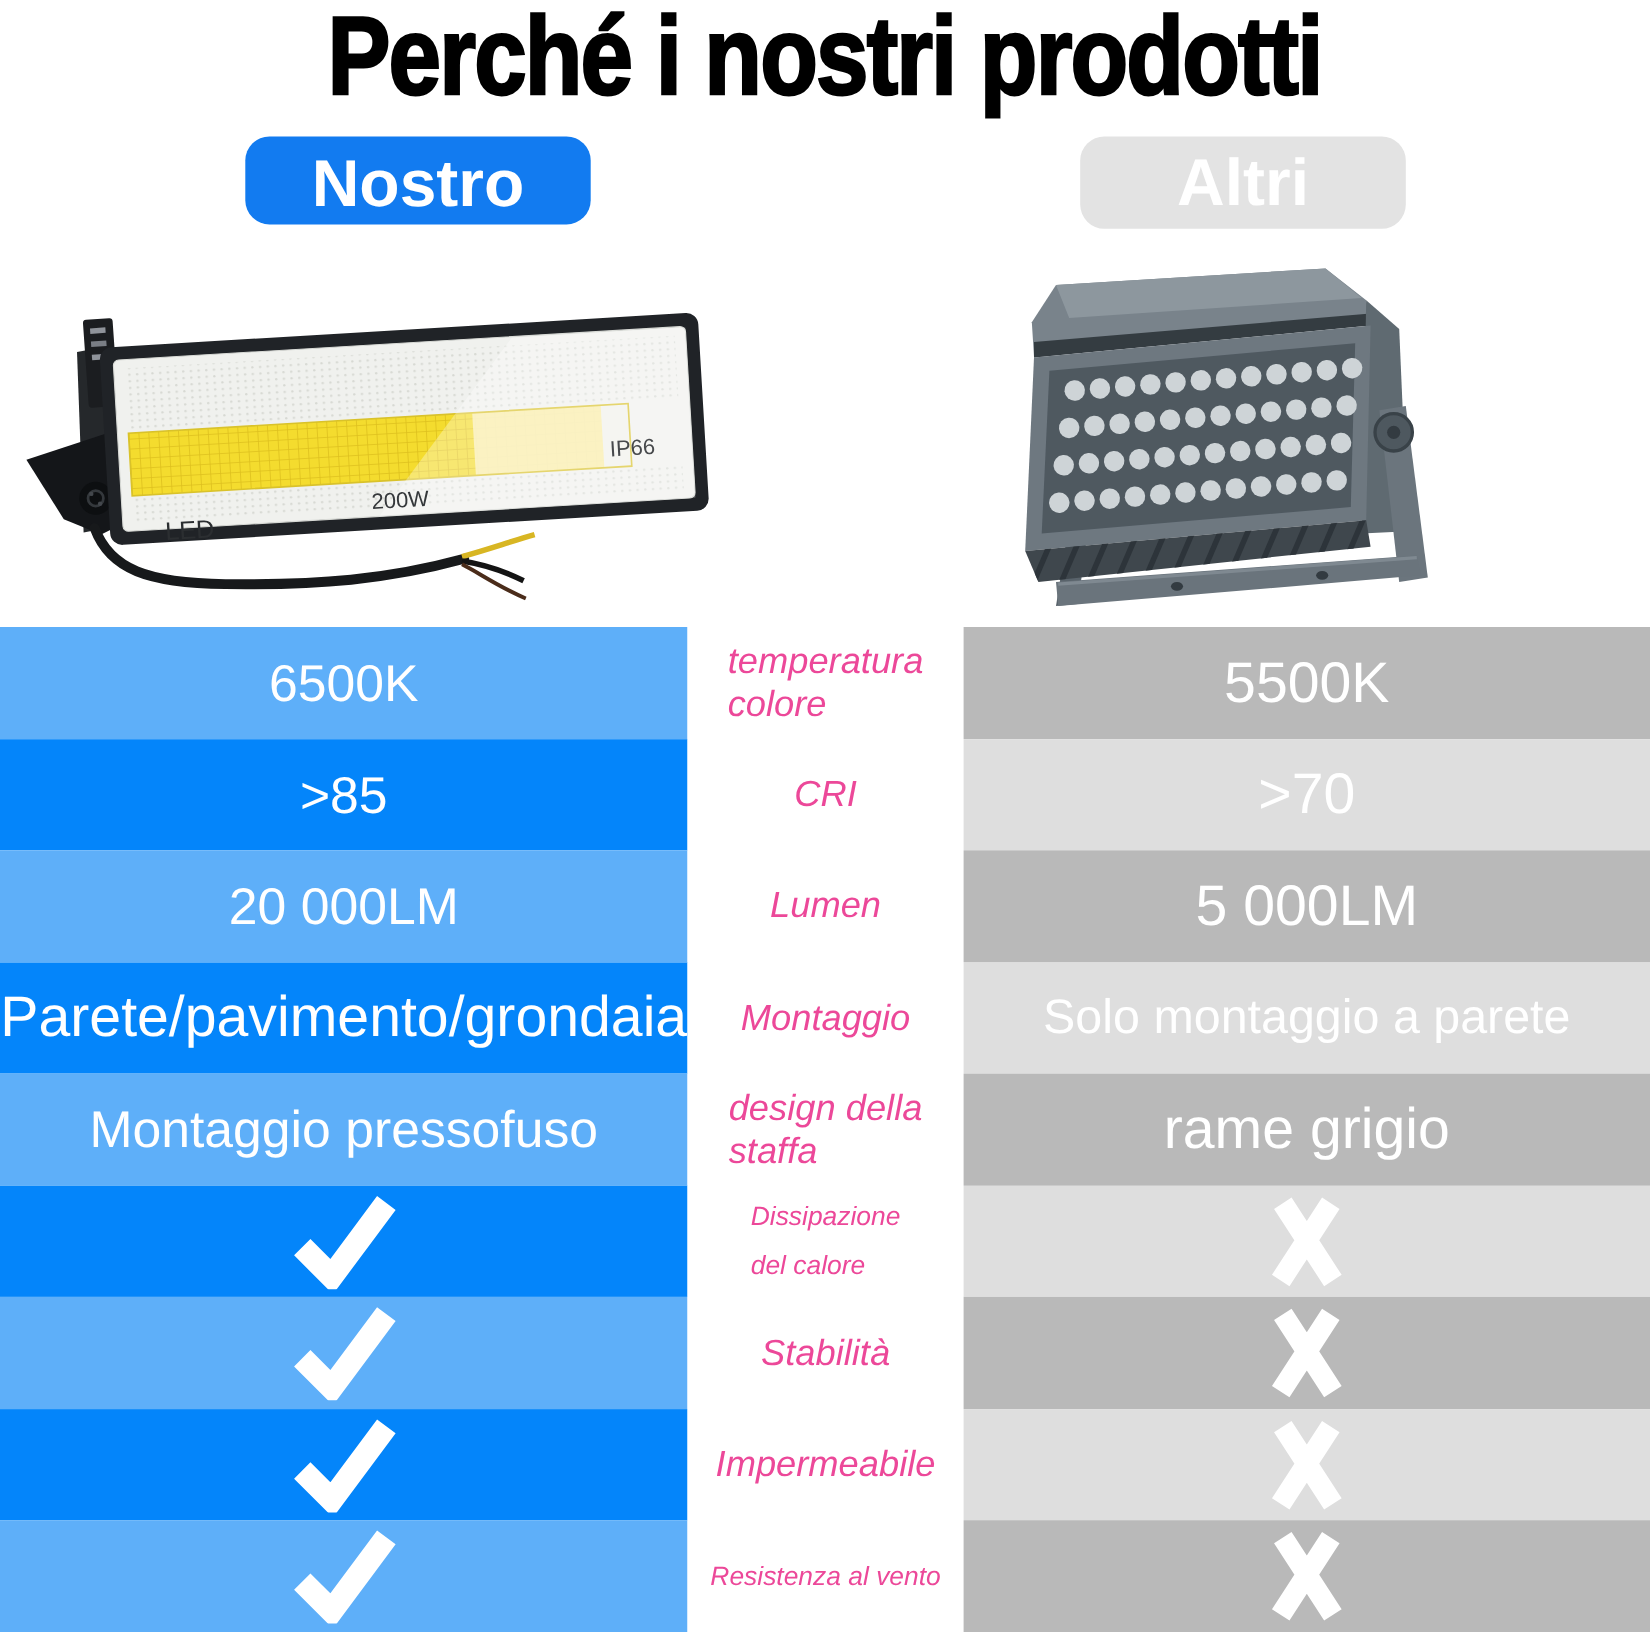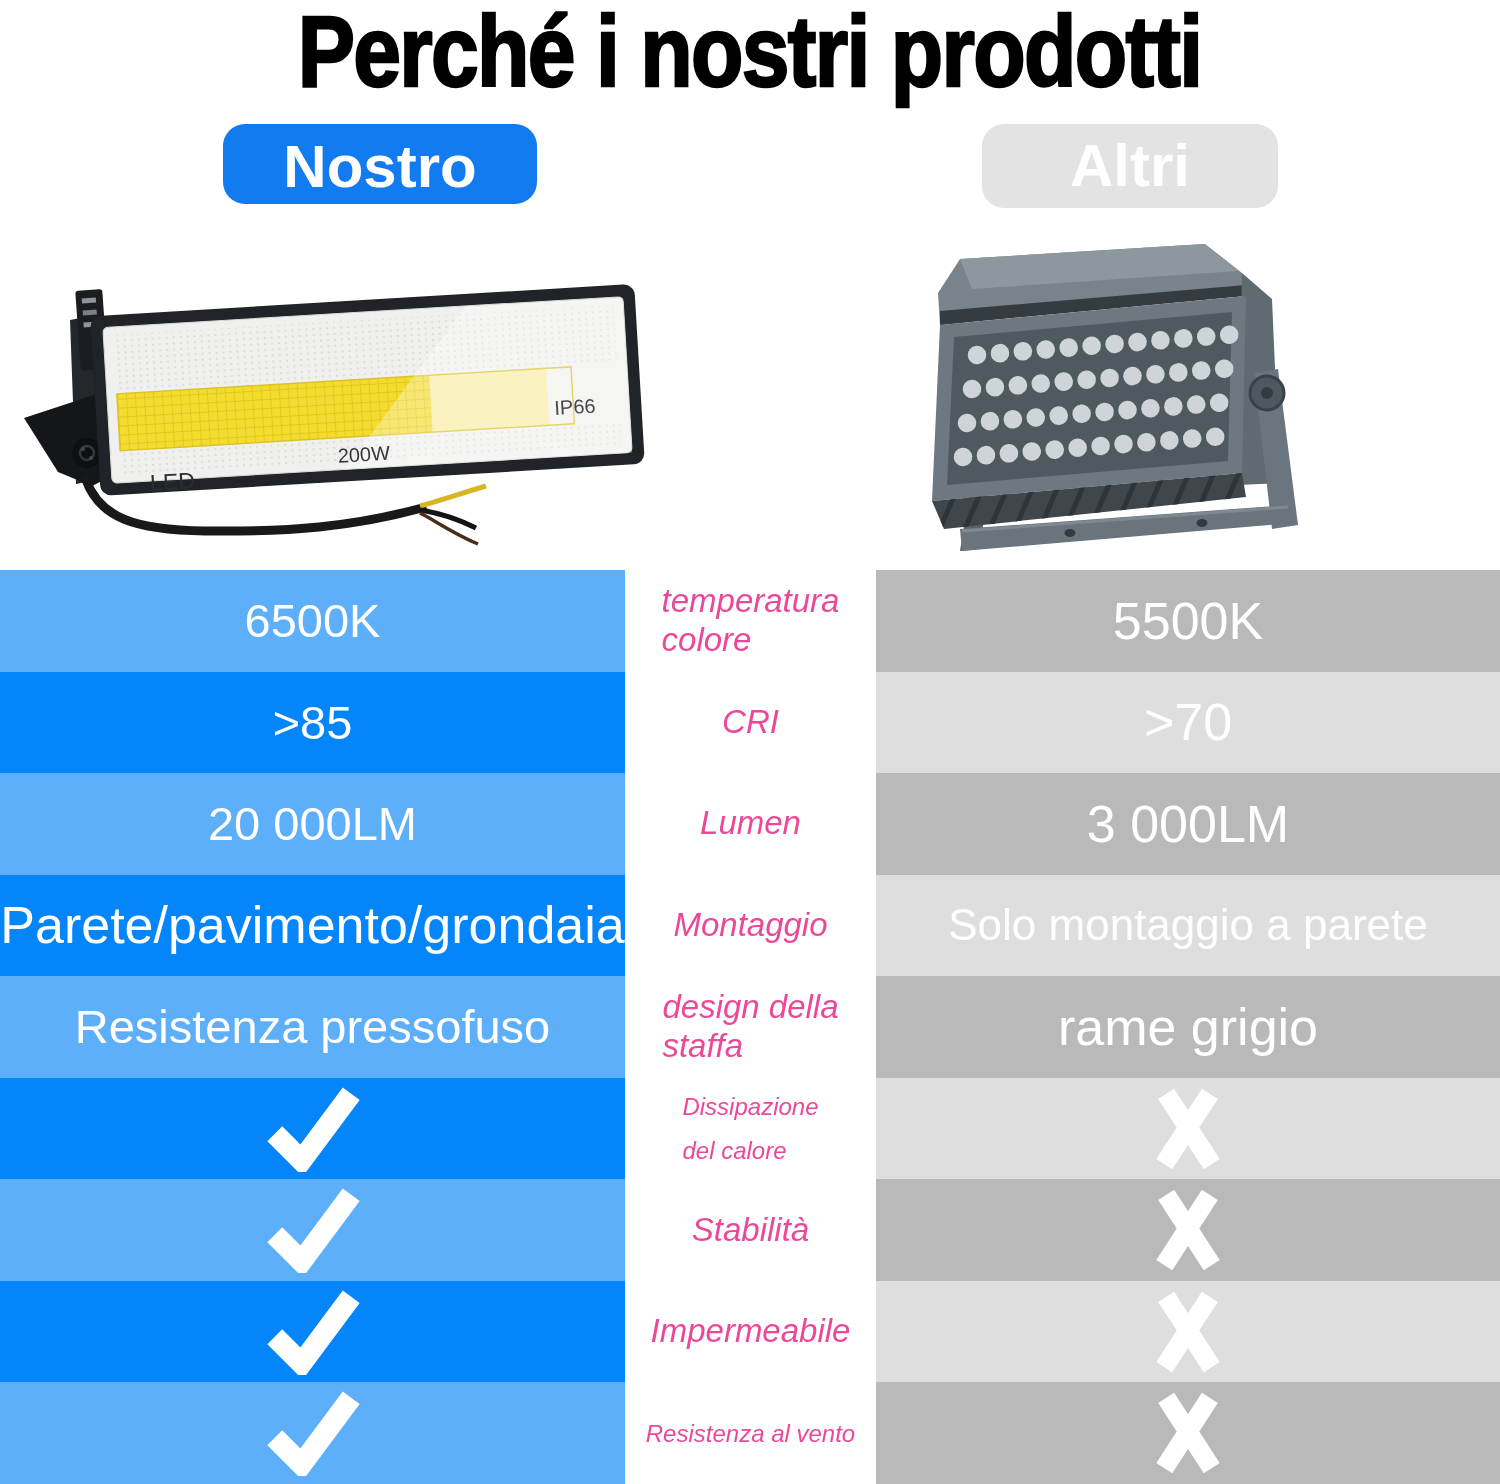--- a/index.html
+++ b/index.html
@@ -216,39 +216,39 @@
     </div>
 
     <div class="row">
       <div class="cell c-ours bg-bl">
           <span class="val">20 000LM</span>
         </div>
       <div class="cell c-feat">
           <span class="feat">Lumen</span>
         </div>
       <div class="cell c-others bg-gm">
-          <span class="val">3 000LM</span>
+          <span class="val">5 000LM</span>
         </div>
     </div>
 
     <div class="row row-long">
       <div class="cell c-ours bg-bv">
           <span class="val">Parete/pavimento/grondaia</span>
         </div>
       <div class="cell c-feat">
           <span class="feat">Montaggio</span>
         </div>
       <div class="cell c-others bg-gl">
           <span class="val">Solo montaggio a parete</span>
         </div>
     </div>
 
     <div class="row">
       <div class="cell c-ours bg-bl">
-          <span class="val">Resistenza pressofuso</span>
+          <span class="val">Montaggio pressofuso</span>
         </div>
       <div class="cell c-feat">
           <span class="feat">design della
 staffa</span>
         </div>
       <div class="cell c-others bg-gm">
           <span class="val">rame grigio</span>
         </div>
     </div>
 

